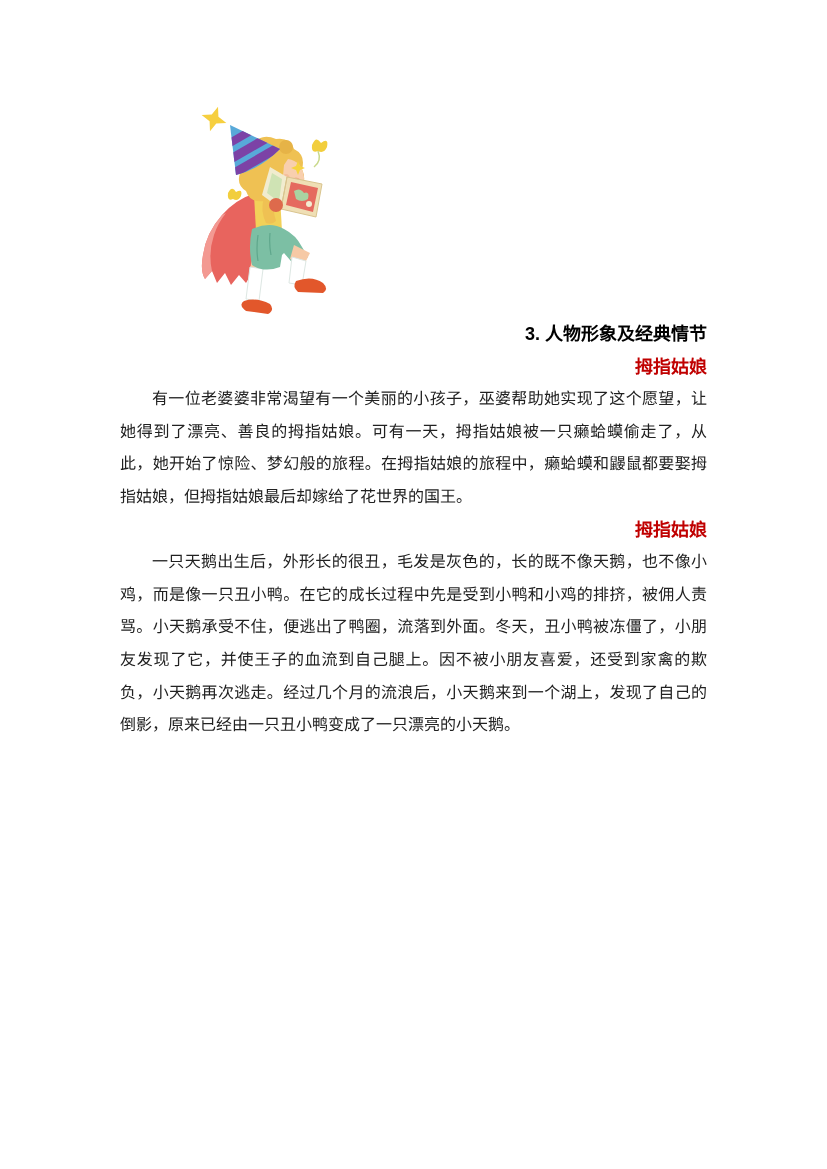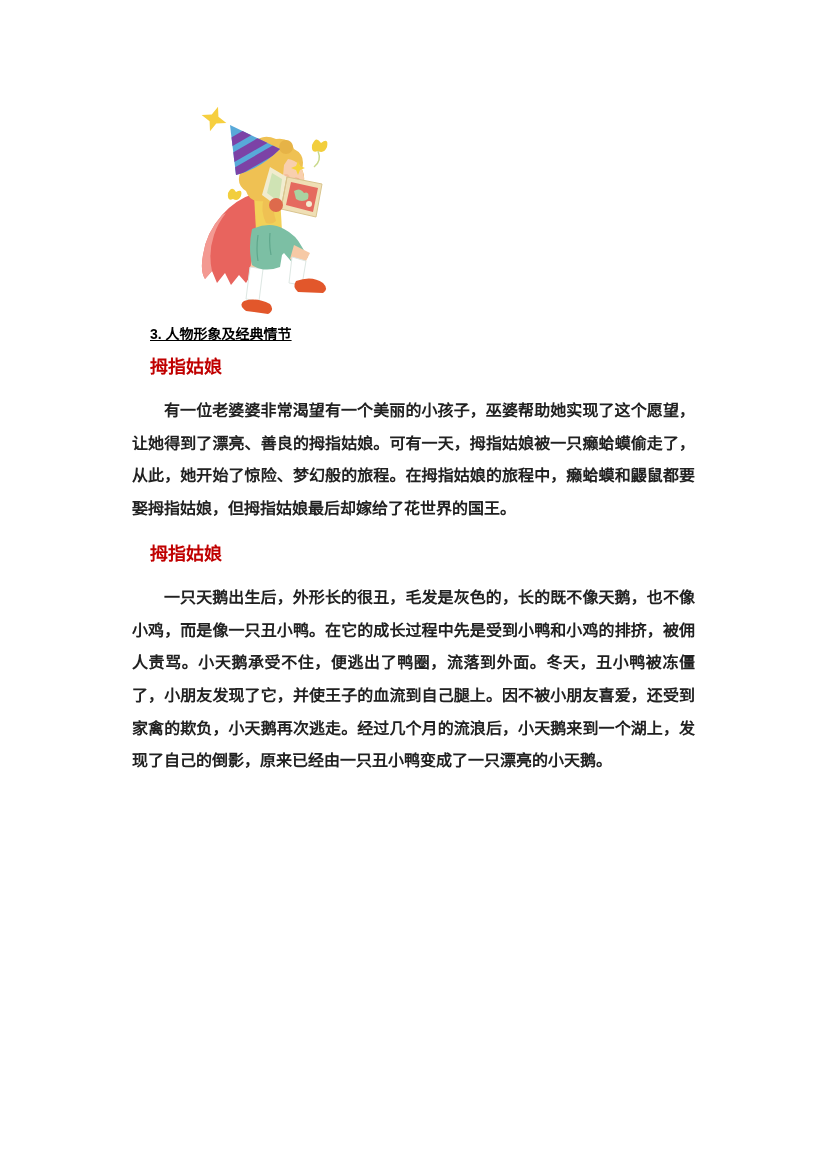--- a/index.html
+++ b/index.html
@@ -27,40 +27,38 @@
     font-size: 16px;
     line-height: 32.6px;
     text-align: justify;
     text-justify: inter-ideograph;
   }
   .doc-heading {
     margin: 0;
     padding-left: 30px;
     font-family: "Liberation Sans", "DejaVu Sans", sans-serif;
     font-weight: 700;
-    font-size: 14px;
+    font-size: 18px;
     line-height: 32.6px;
     color: #000000;
-    text-align: left;
-    text-decoration: underline;
+    text-align: right;
   }
   .story-title {
     margin: 0;
     padding-left: 30px;
     font-family: "Liberation Sans", "DejaVu Sans", sans-serif;
     font-weight: 700;
     font-size: 18px;
     line-height: 32.6px;
     color: #C00000;
-    text-align: left;
+    text-align: right;
   }
   .story-body {
-    margin: 12px;
+    margin: 0;
     text-indent: 2em;
-    font-weight: bold;
   }
 </style>
 </head>
 <body>
 
 <div class="page">
 
   <div class="illustration">
     <svg width="150" height="220" viewBox="0 0 150 220" xmlns="http://www.w3.org/2000/svg">
       <defs>

